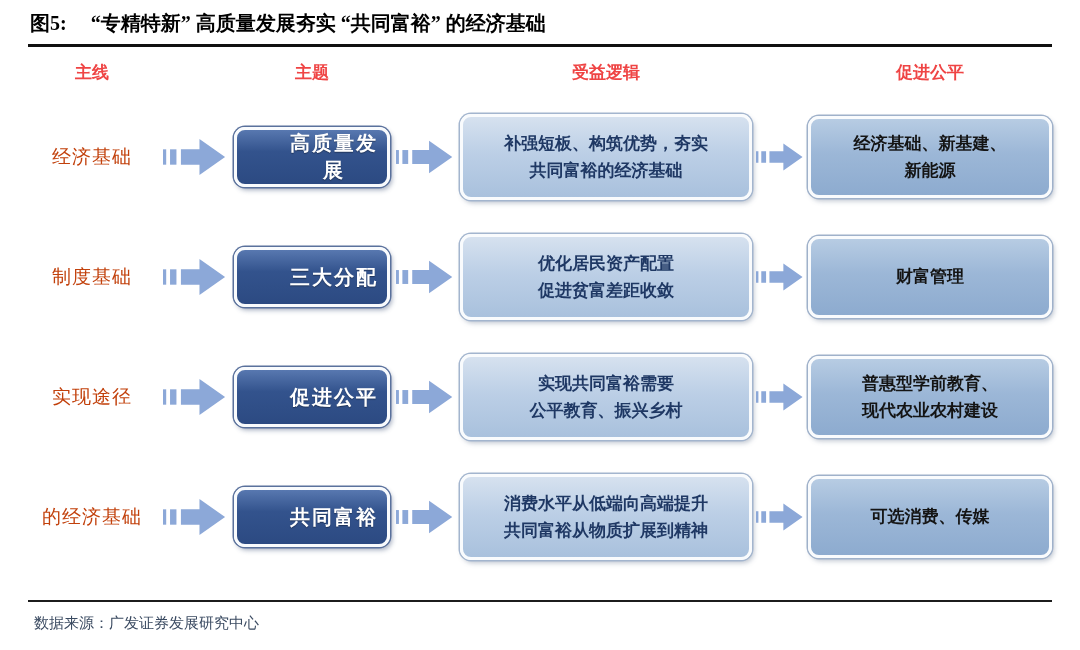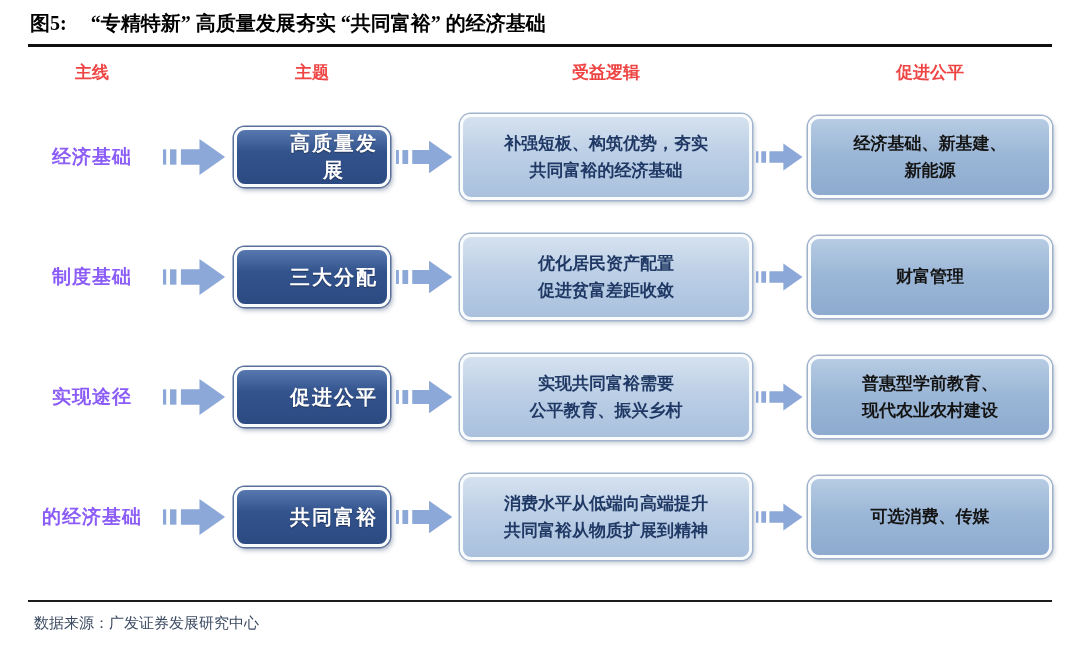--- a/index.html
+++ b/index.html
@@ -32,22 +32,22 @@
   .hdr-row { height: 50px; }
   .hdr {
     text-align: center;
     font-weight: bold; font-size: 17px;
     color: #ef4444;
   }
   .flow-row { height: 120px; }
 
   .mainline-label {
     text-align: center;
-    font-weight: bold; font-size: 19px;
-    color: #8b5cf6; letter-spacing: 1px;
+    font-weight: normal; font-size: 19px;
+    color: #c2410c; letter-spacing: 1px;
   }
 
   .arrow-cell { display: flex; justify-content: center; align-items: center; }
   .arr { display: block; }
   .arr * { fill: #8ca8d8; }
 
   .box {
     display: flex; align-items: center; justify-content: center;
     text-align: center; white-space: pre-line;
     border-radius: 11px;

